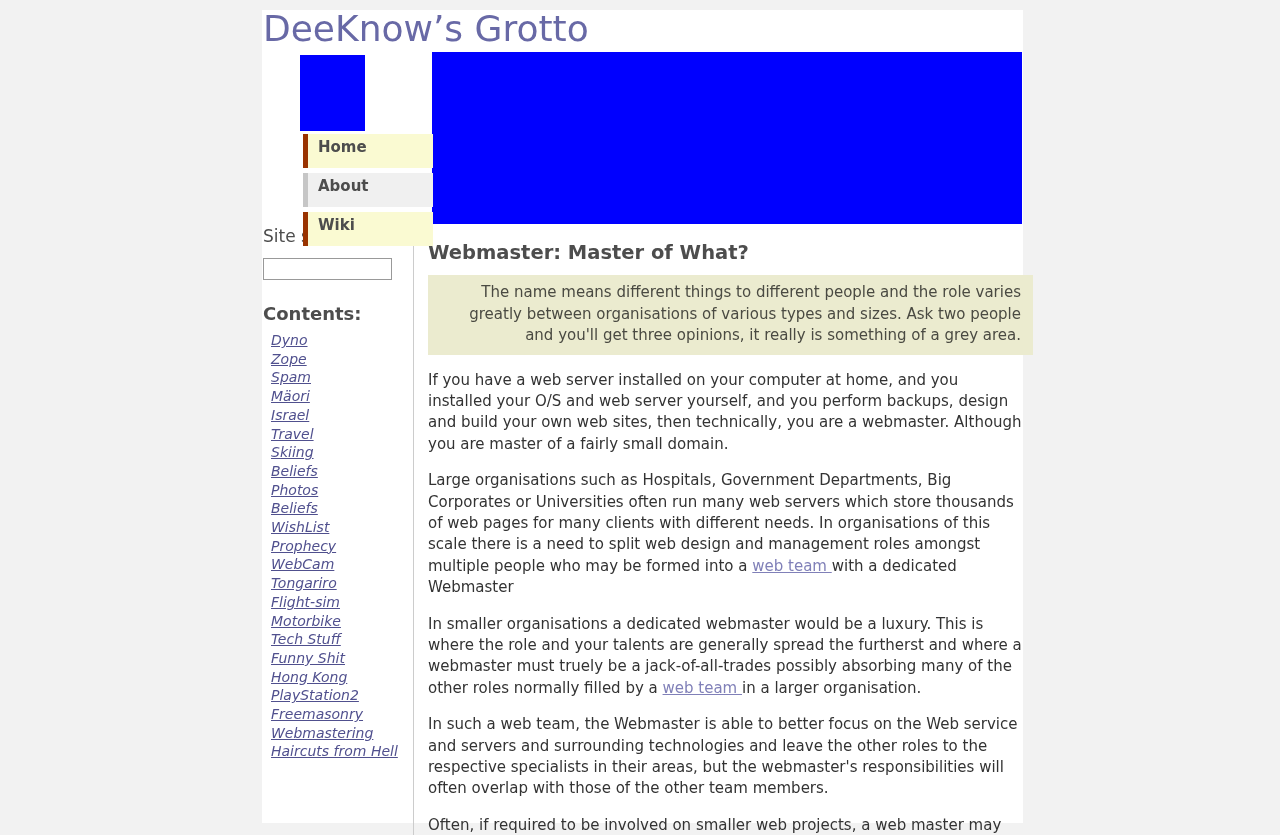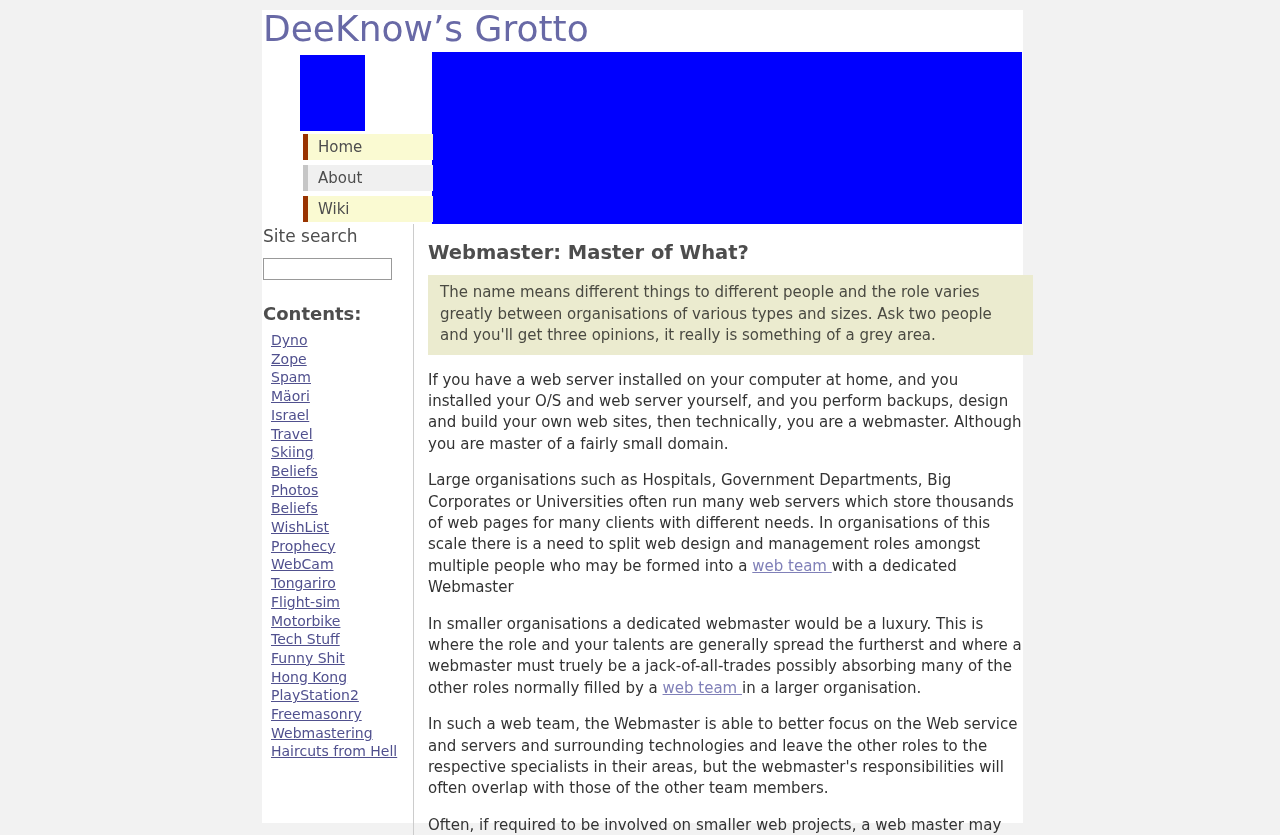--- a/index.html
+++ b/index.html
@@ -27,24 +27,24 @@
     position: absolute; left: 38px; top: 10px;
     width: 65px; height: 76px;
     background: var(--banner_blue, #0000ff);
   }
   .banner-block-large {
     position: absolute; left: 170px; top: 7px; right: 1px; height: 172px;
     background: var(--banner_blue, #0000ff);
   }
   .menu { position: absolute; left: 41px; top: 89px; width: 130px; z-index: 2; }
   .menu-item {
-    height: 26px; margin-bottom: 5px;
+    height: 34px; margin-bottom: 5px;
     border-left: 5px solid #993300;
     padding: 4px 0 0 10px;
-    font-size: 15px; font-weight: normal; color: #4d4d4d;
+    font-size: 15px; font-weight: bold; color: #4d4d4d;
     cursor: pointer;
   }
   .menu-item.highlight {
     background: var(--menu_highlight_bg, #fafad2);
     border-left-color: var(--menu_highlight_border, #993300);
   }
   .menu-item.alt {
     background: var(--menu_alt_bg, #f0f0f0);
     border-left-color: var(--menu_alt_border, #c6c6c6);
   }
@@ -62,40 +62,40 @@
   .search-input {
     display: block; margin-top: 13px;
     width: 129px; height: 22px;
     border: 1px solid #999999; background: #ffffff;
     font-size: 13px; padding: 2px 4px;
   }
   .contents-heading {
     margin-top: 23px;
     font-size: 18px; font-weight: bold; color: #4d4d4d;
   }
-  .contents-list { list-style: none; margin: 7px 0 12px; padding: 0 0 0 8px; }
+  .contents-list { list-style: none; margin: 7px 0 12px; padding: 0 0 0 8px; font-style: italic; }
   .contents-list li { line-height: 18.7px; }
   .contents-list a {
     font-size: 14px;
     color: var(--sidebar_link_color, #50508e);
     text-decoration: underline;
     cursor: pointer;
   }
   .main { flex: 1 1 auto; min-width: 0; padding: 2px 0 0 14px; }
   .article-heading {
     margin: 17px 0 0;
     font-size: 19.5px; line-height: 20px;
     font-weight: bold; color: #4d4d4d;
   }
   .intro-box {
     margin: 12px -10px 0 0;
     padding: 7px 12px 8px;
     background: var(--intro_bg, #ebebcf);
     color: #4a4a42;
-    font-size: 15px; line-height: 21.5px;
+    font-size: 15px; line-height: 21.5px; text-align: right;
   }
   .article-body p {
     margin: 15px 0 0;
     font-size: 15px; line-height: 21.4px;
     color: var(--text_color, #333333);
   }
   .article-body a {
     color: var(--article_link_color, #8080b8);
     text-decoration: underline;
     cursor: pointer;

